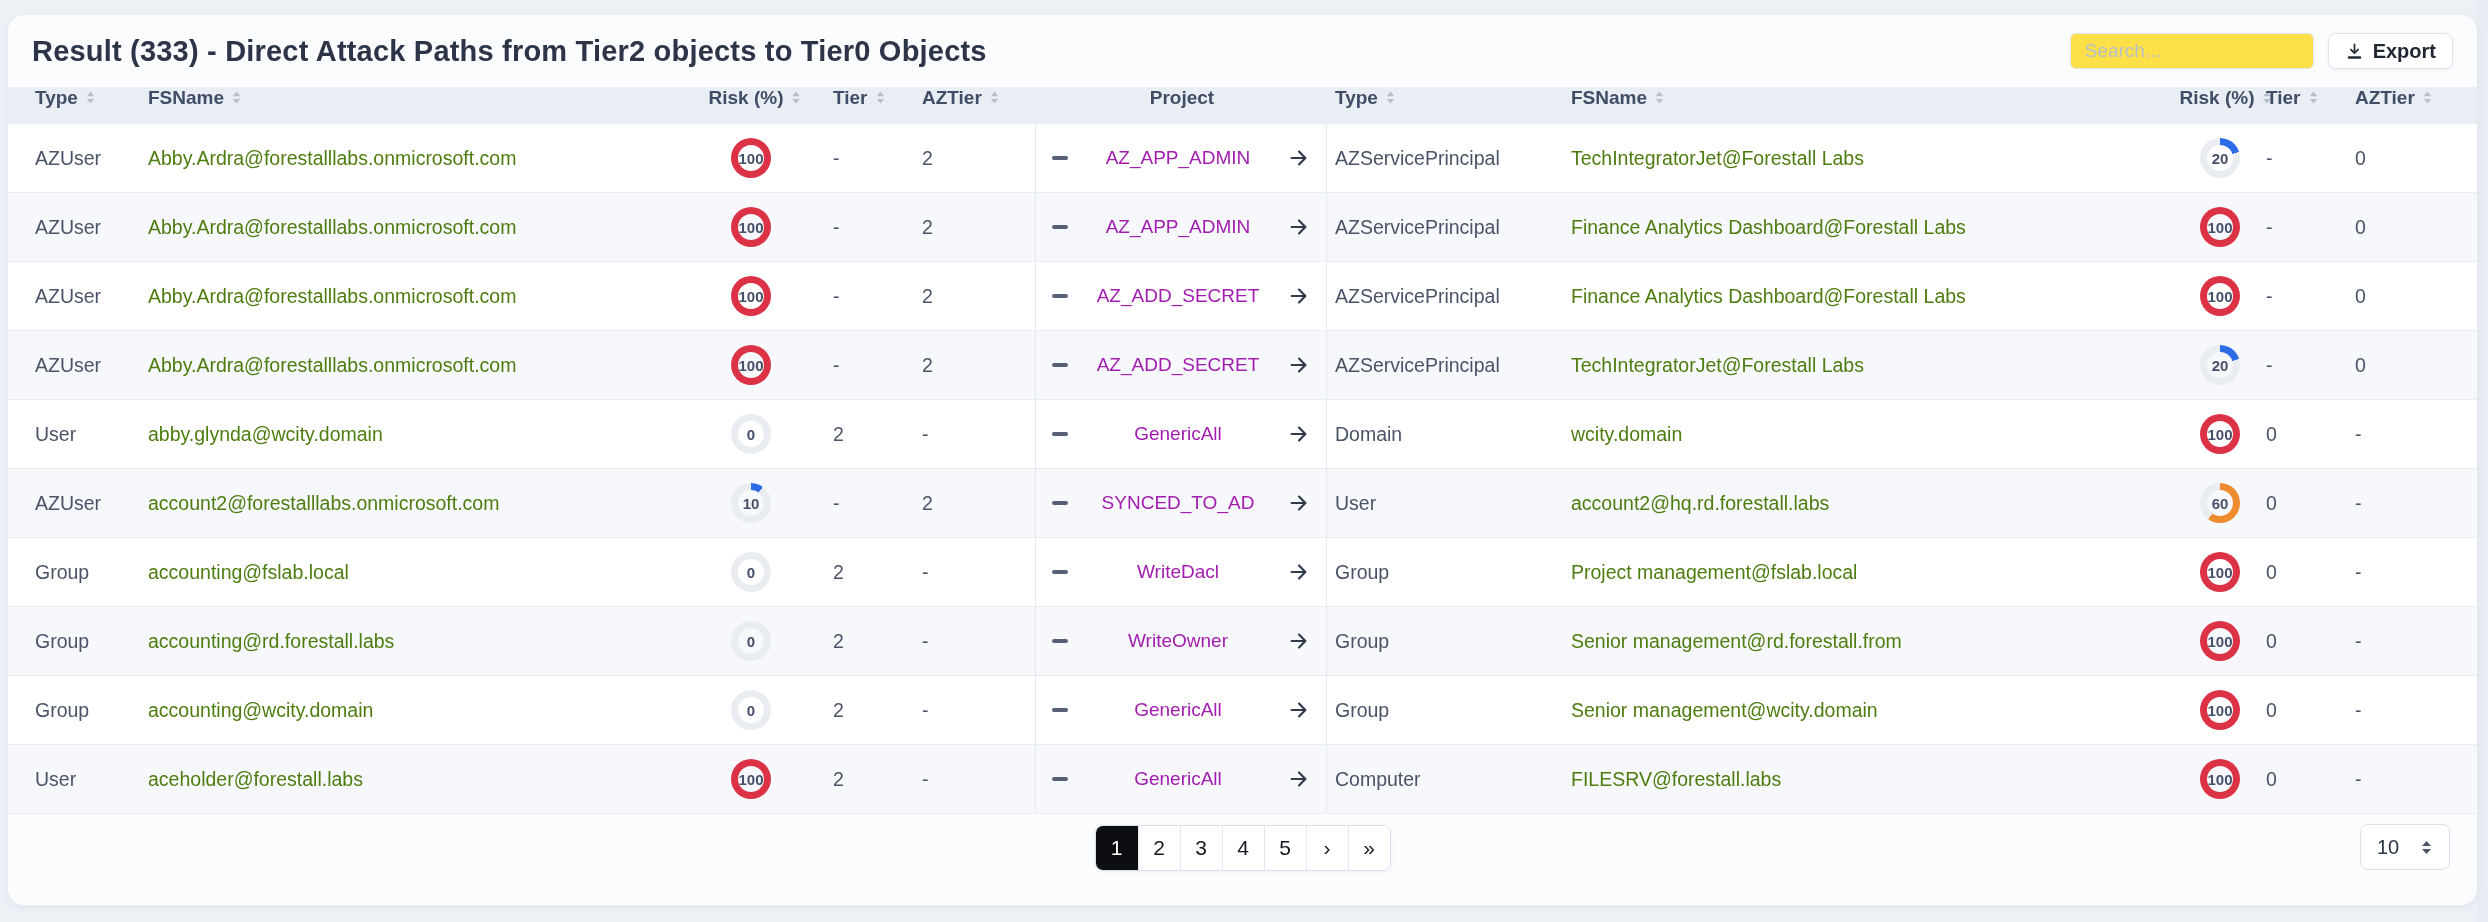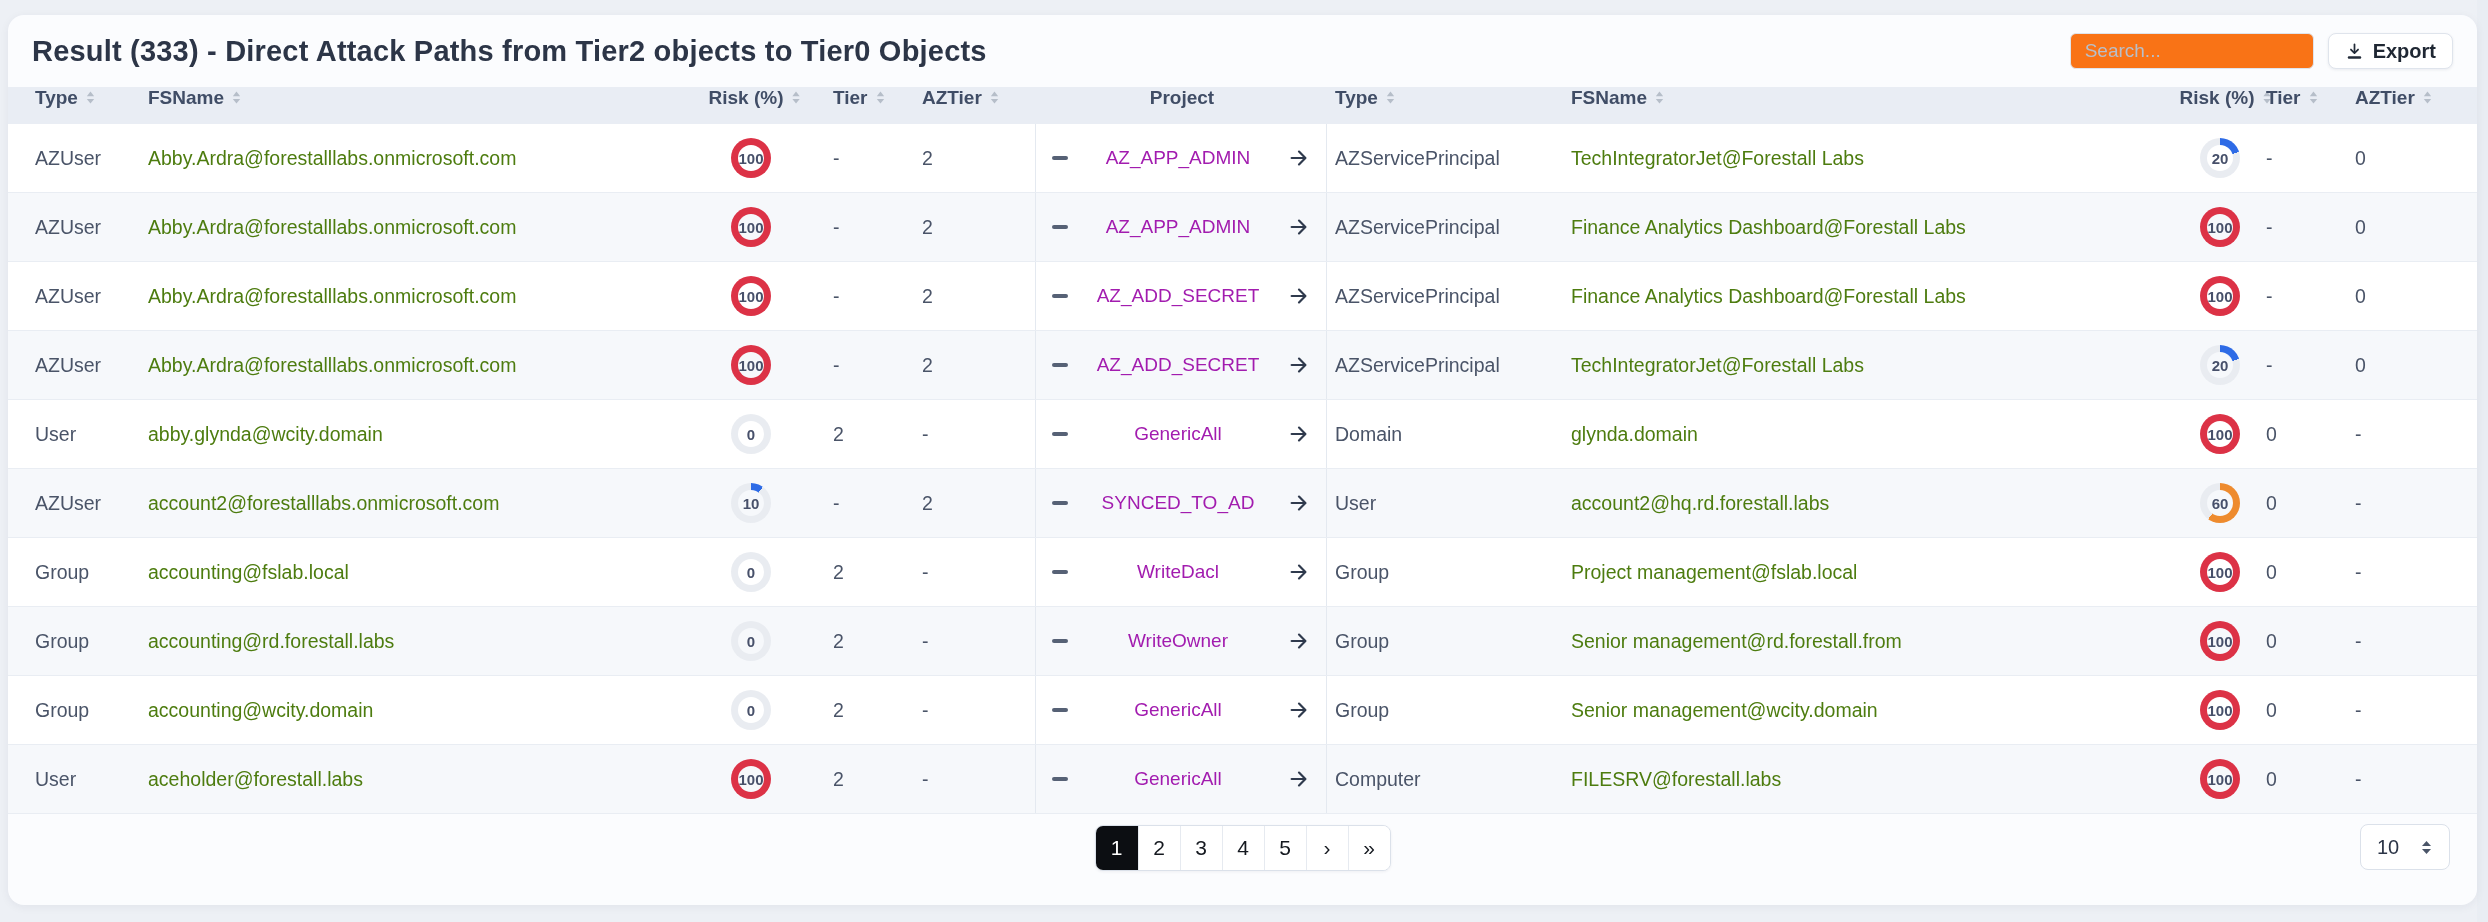--- a/index.html
+++ b/index.html
@@ -9,21 +9,21 @@
   .scroll-strip{position:absolute;right:0;top:0;width:11px;height:922px;background:#e9edf3;}
 
   .card{position:absolute;left:8px;top:15px;width:2469px;height:890px;background:#fbfcfe;
     border-radius:16px;box-shadow:0 2px 10px rgba(30,40,60,.06);overflow:hidden;}
 
   
   .topbar{position:absolute;left:0;top:0;right:0;height:72px;display:flex;align-items:center;
     justify-content:space-between;padding:0 24px;}
   .title{font-size:29px;font-weight:600;color:#2c3547;letter-spacing:.2px;}
   .top-actions{display:flex;align-items:center;gap:14px;}
-  .search{width:244px;height:36px;border:1px solid #dfe4ec;border-radius:6px;background:#f97316;
+  .search{width:244px;height:36px;border:1px solid #dfe4ec;border-radius:6px;background:#fde047;
     padding:0 14px;font-size:19px;color:#3d4656;outline:none;font-family:inherit;}
   .search::placeholder{color:#b8bfca;}
   .export-btn{height:36px;padding:0 16px;display:flex;align-items:center;gap:9px;background:#fff;
     border:1px solid #dfe4ec;border-radius:8px;box-shadow:0 1px 3px rgba(30,40,60,.08);
     font-size:20px;font-weight:600;color:#1f2733;cursor:pointer;font-family:inherit;}
 
   
   .thead{position:absolute;left:0;top:72px;right:0;height:37px;background:#e9edf4;}
   .hcell{position:absolute;top:0;bottom:16px;display:flex;align-items:center;gap:7px;
     font-size:19px;font-weight:600;color:#404d66;white-space:nowrap;}
@@ -302,21 +302,21 @@
     <span class="cell c-aztier">-</span>
     <span class="cell c-rel">
       <span class="dash-ic"></span>
       <span class="rel-label">GenericAll</span>
       <svg width="22" height="22" viewBox="0 0 24 24" fill="none" stroke="#2f3a4d" stroke-width="2.4" stroke-linecap="round" stroke-linejoin="round">
             <path d="M4 12h14"></path>
             <path d="M12 5l7 7-7 7"></path>
           </svg>
     </span>
     <span class="cell c-type2">Domain</span>
-    <a class="cell c-fsname2 link">glynda.domain</a>
+    <a class="cell c-fsname2 link">wcity.domain</a>
     <span class="cell c-risk2">
       <span class="ring" style="--p: 100; --rc: #dc3246;">
             <b>100</b>
           </span>
     </span>
     <span class="cell c-tier2">0</span>
     <span class="cell c-aztier2">-</span>
   </div>
 
   <div class="row">

